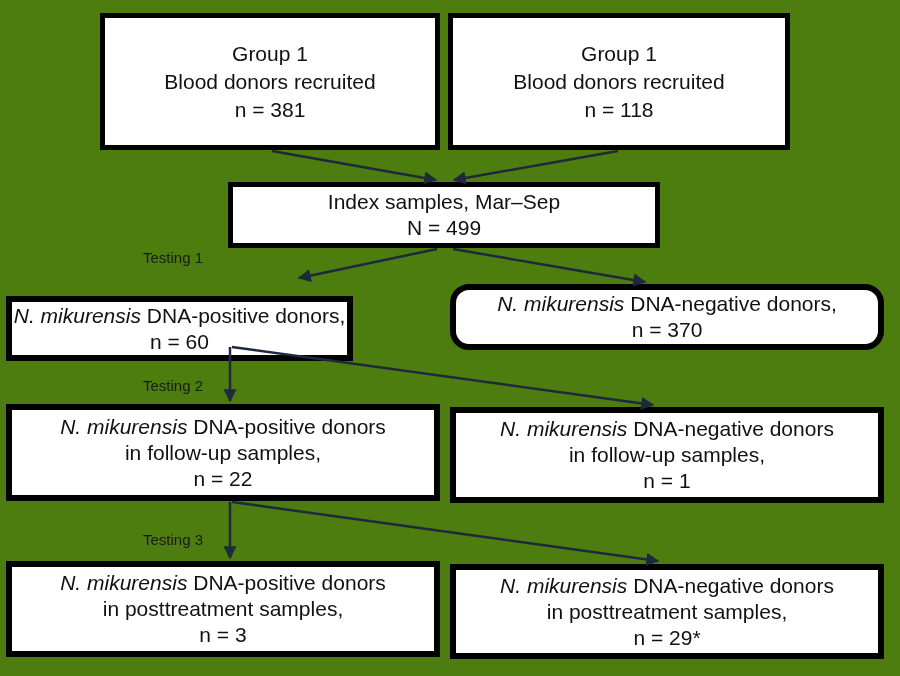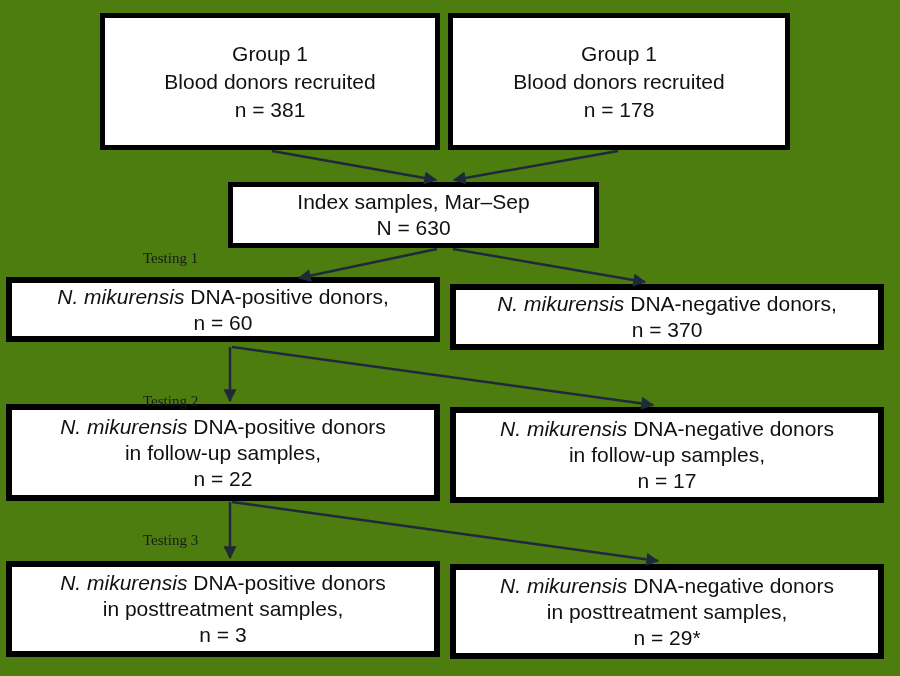--- a/index.html
+++ b/index.html
@@ -29,21 +29,20 @@
   .box.thin { border-width: 5px; }
   .box .line { white-space: nowrap; }
   .species { font-style: italic; }
   .stage-label {
     position: absolute;
     font-size: 15px;
     line-height: 18px;
     color: #1a1a1a;
     z-index: 2;
     white-space: nowrap;
-    font-family: Liberation Serif, serif;
   }
   #arrows {
     position: absolute;
     left: 0; top: 0;
     width: 900px; height: 676px;
     z-index: 3;
     pointer-events: none;
   }
 </style>
 </head>
@@ -53,52 +52,52 @@
 
   <div class="box thin" style="left:100px; top:13px; width:340px; height:137px; line-height:28px;">
     <div class="line">Group 1</div>
     <div class="line">Blood donors recruited</div>
     <div class="line">n = 381</div>
   </div>
 
   <div class="box thin" style="left:448px; top:13px; width:342px; height:137px; line-height:28px;">
     <div class="line">Group 1</div>
     <div class="line">Blood donors recruited</div>
-    <div class="line">n = 178</div>
+    <div class="line">n = 118</div>
   </div>
 
-  <div class="box thin" style="left:228px; top:182px; width:371px; height:66px;">
+  <div class="box thin" style="left:228px; top:182px; width:432px; height:66px;">
     <div class="line">Index samples, Mar–Sep</div>
-    <div class="line">N = 630</div>
+    <div class="line">N = 499</div>
   </div>
 
   <div class="stage-label" style="left:143px; top:249px;">Testing 1</div>
-  <div class="stage-label" style="left:143px; top:392px;">Testing 2</div>
+  <div class="stage-label" style="left:143px; top:377px;">Testing 2</div>
   <div class="stage-label" style="left:143px; top:531px;">Testing 3</div>
 
-  <div class="box" style="left:6px; top:277px; width:434px; height:65px;">
+  <div class="box" style="left:6px; top:296px; width:347px; height:65px;">
     <div class="line"><span class="species">N. mikurensis</span><span> DNA-positive donors,</span></div>
     <div class="line">n = 60</div>
   </div>
 
-  <div class="box" style="left:450px; top:284px; width:434px; height:66px;">
+  <div class="box" style="left:450px; top:284px; width:434px; height:66px;border-radius:19px;">
     <div class="line"><span class="species">N. mikurensis</span><span> DNA-negative donors,</span></div>
     <div class="line">n = 370</div>
   </div>
 
   <div class="box" style="left:6px; top:404px; width:434px; height:97px;">
     <div class="line"><span class="species">N. mikurensis</span><span> DNA-positive donors</span></div>
     <div class="line">in follow-up samples,</div>
     <div class="line">n = 22</div>
   </div>
 
   <div class="box" style="left:450px; top:407px; width:434px; height:96px;">
     <div class="line"><span class="species">N. mikurensis</span><span> DNA-negative donors</span></div>
     <div class="line">in follow-up samples,</div>
-    <div class="line">n = 17</div>
+    <div class="line">n = 1</div>
   </div>
 
   <div class="box" style="left:6px; top:561px; width:434px; height:96px;">
     <div class="line"><span class="species">N. mikurensis</span><span> DNA-positive donors</span></div>
     <div class="line">in posttreatment samples,</div>
     <div class="line">n = 3</div>
   </div>
 
   <div class="box" style="left:450px; top:564px; width:434px; height:95px;">
     <div class="line"><span class="species">N. mikurensis</span><span> DNA-negative donors</span></div>

